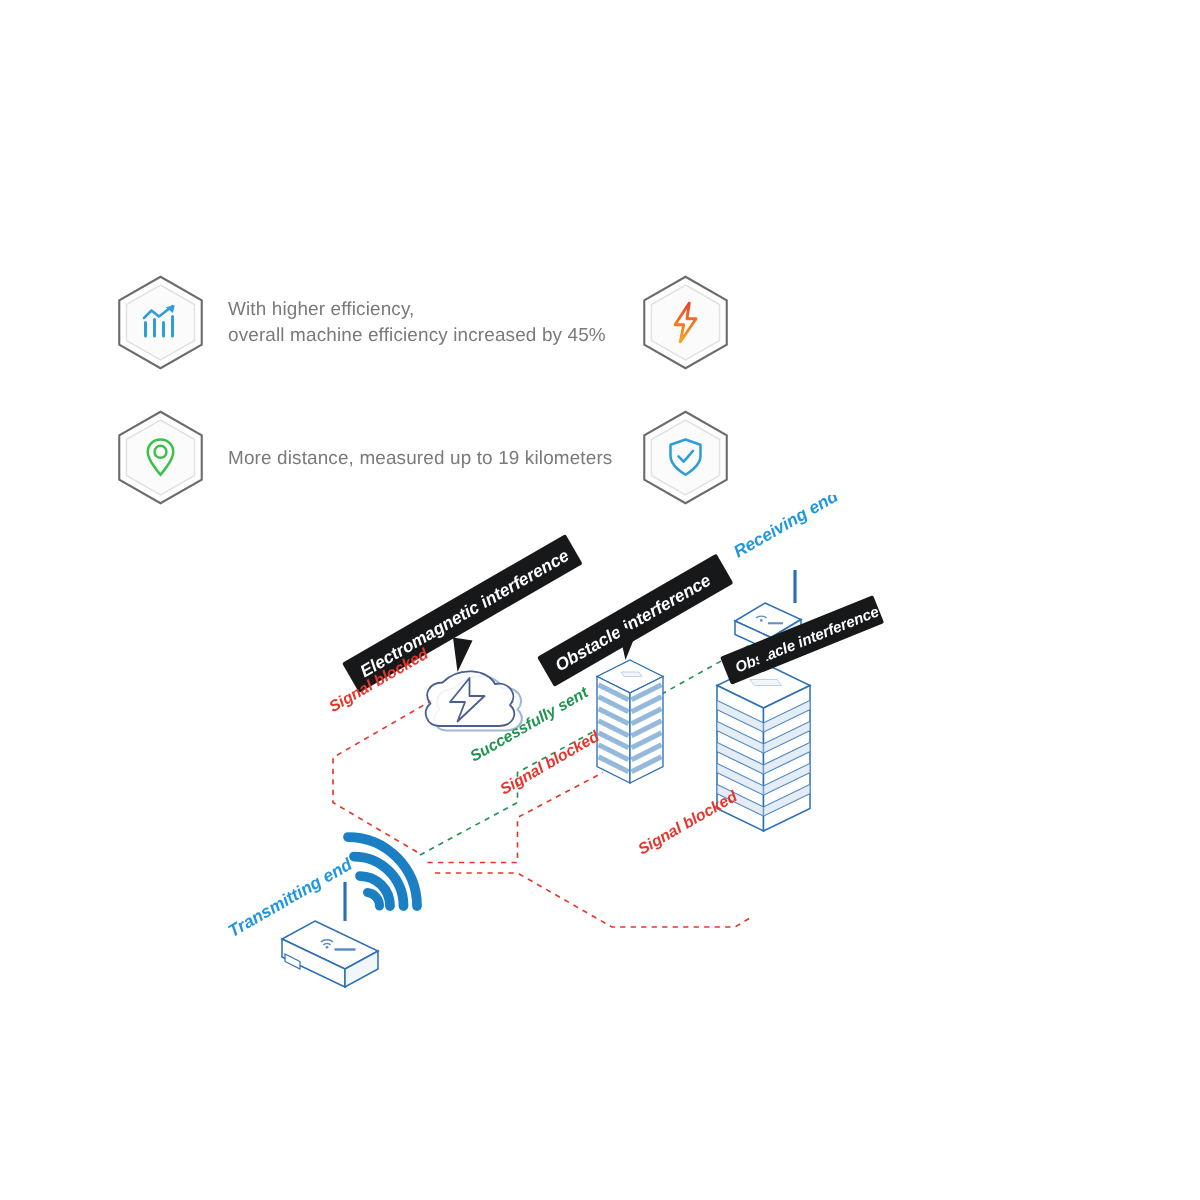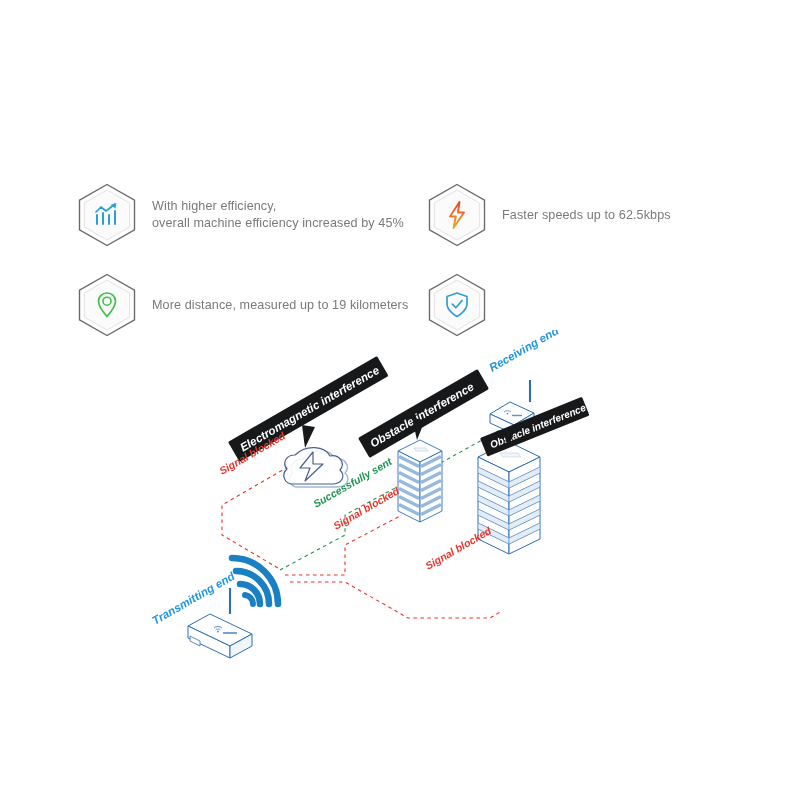--- a/index.html
+++ b/index.html
@@ -109,21 +109,20 @@
             <defs>
               <linearGradient id="boltgrad" x1="0" y1="0" x2="0" y2="1">
                 <stop offset="0%" stop-color="#e8452a"></stop>
                 <stop offset="100%" stop-color="#f5a623"></stop>
               </linearGradient>
             </defs>
             <path d="M13.5 1 L4 15.5 L9.8 15.5 L7.5 27 L18 11.5 L12 11.5 Z" fill="none" stroke="url(#boltgrad)" stroke-width="1.9" stroke-linejoin="round"></path>
           </svg>
         </div>
       </div>
-      <div class="feat-text">Faster speeds up to 62.5kbps</div>
     </div>
 
     <div class="feature">
       <div class="hexwrap">
         <svg class="hex-outer" viewBox="0 0 58 64">
           <polygon points="29,1.5 56.5,17.2 56.5,46.8 29,62.5 1.5,46.8 1.5,17.2" fill="#ffffff" stroke="#6b6b6b" stroke-width="1.4"></polygon>
           <polygon points="29,7 51.7,20 51.7,44 29,57 6.3,44 6.3,20" fill="#fbfbfb" stroke="#e2e2e2" stroke-width="1"></polygon>
         </svg>
         <div class="hex-icon">
           <svg width="22" height="28" viewBox="0 0 22 28">

